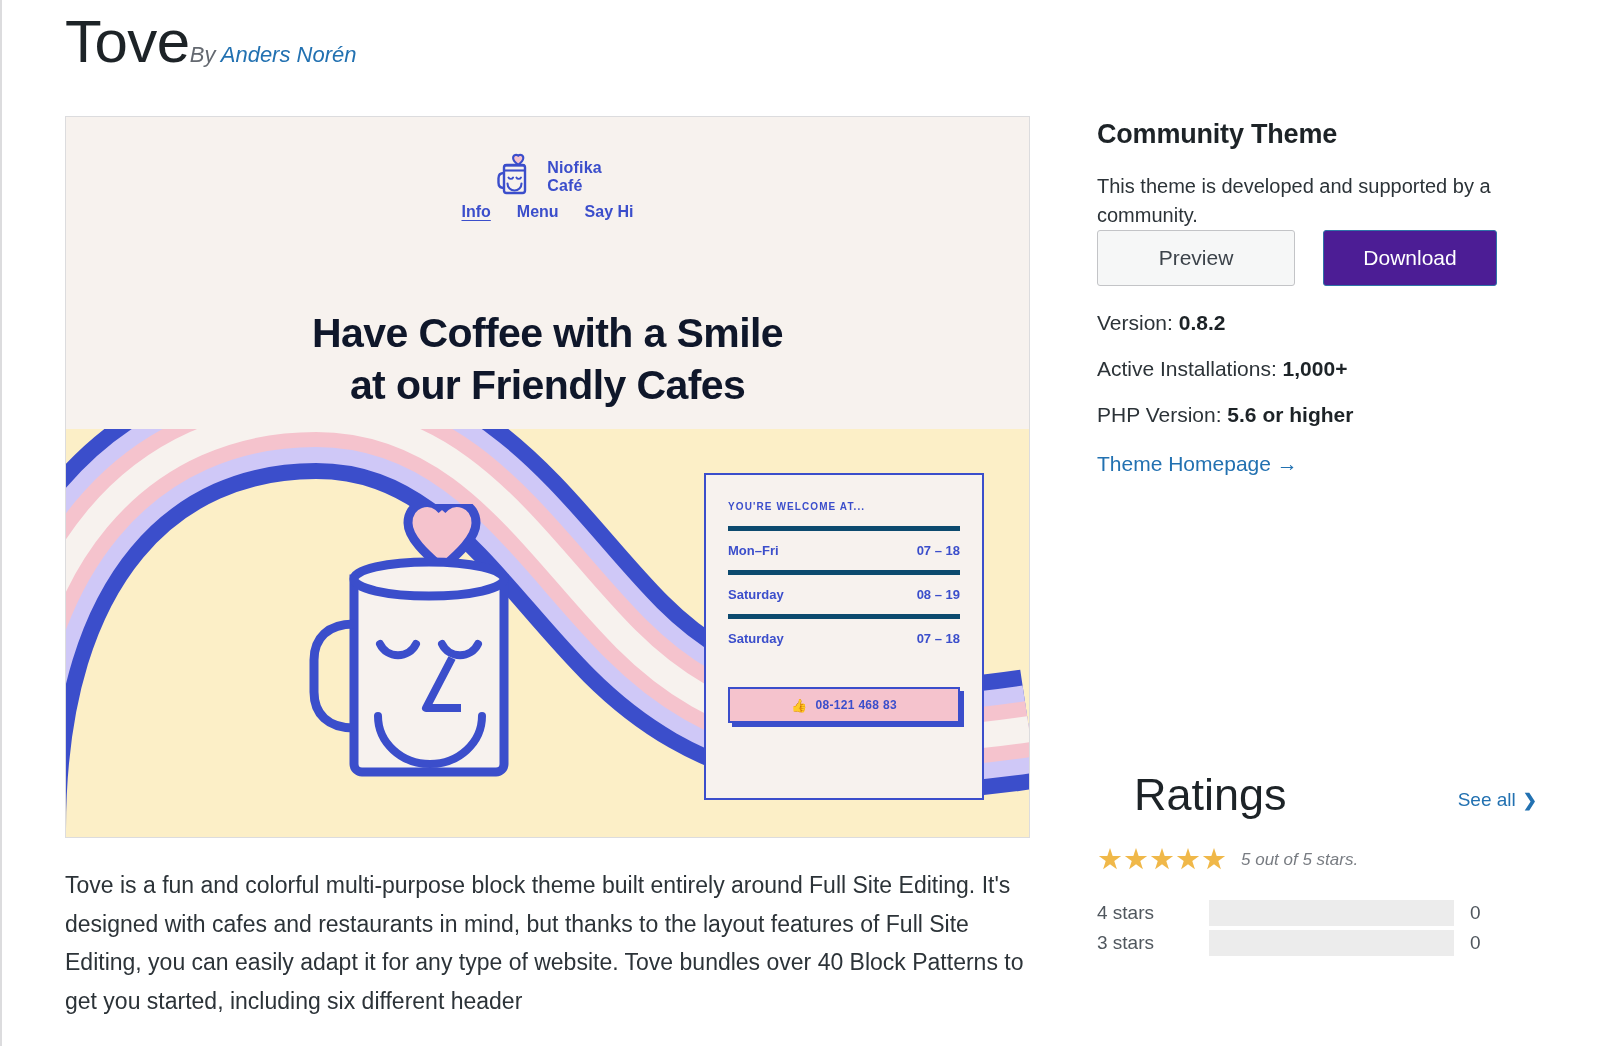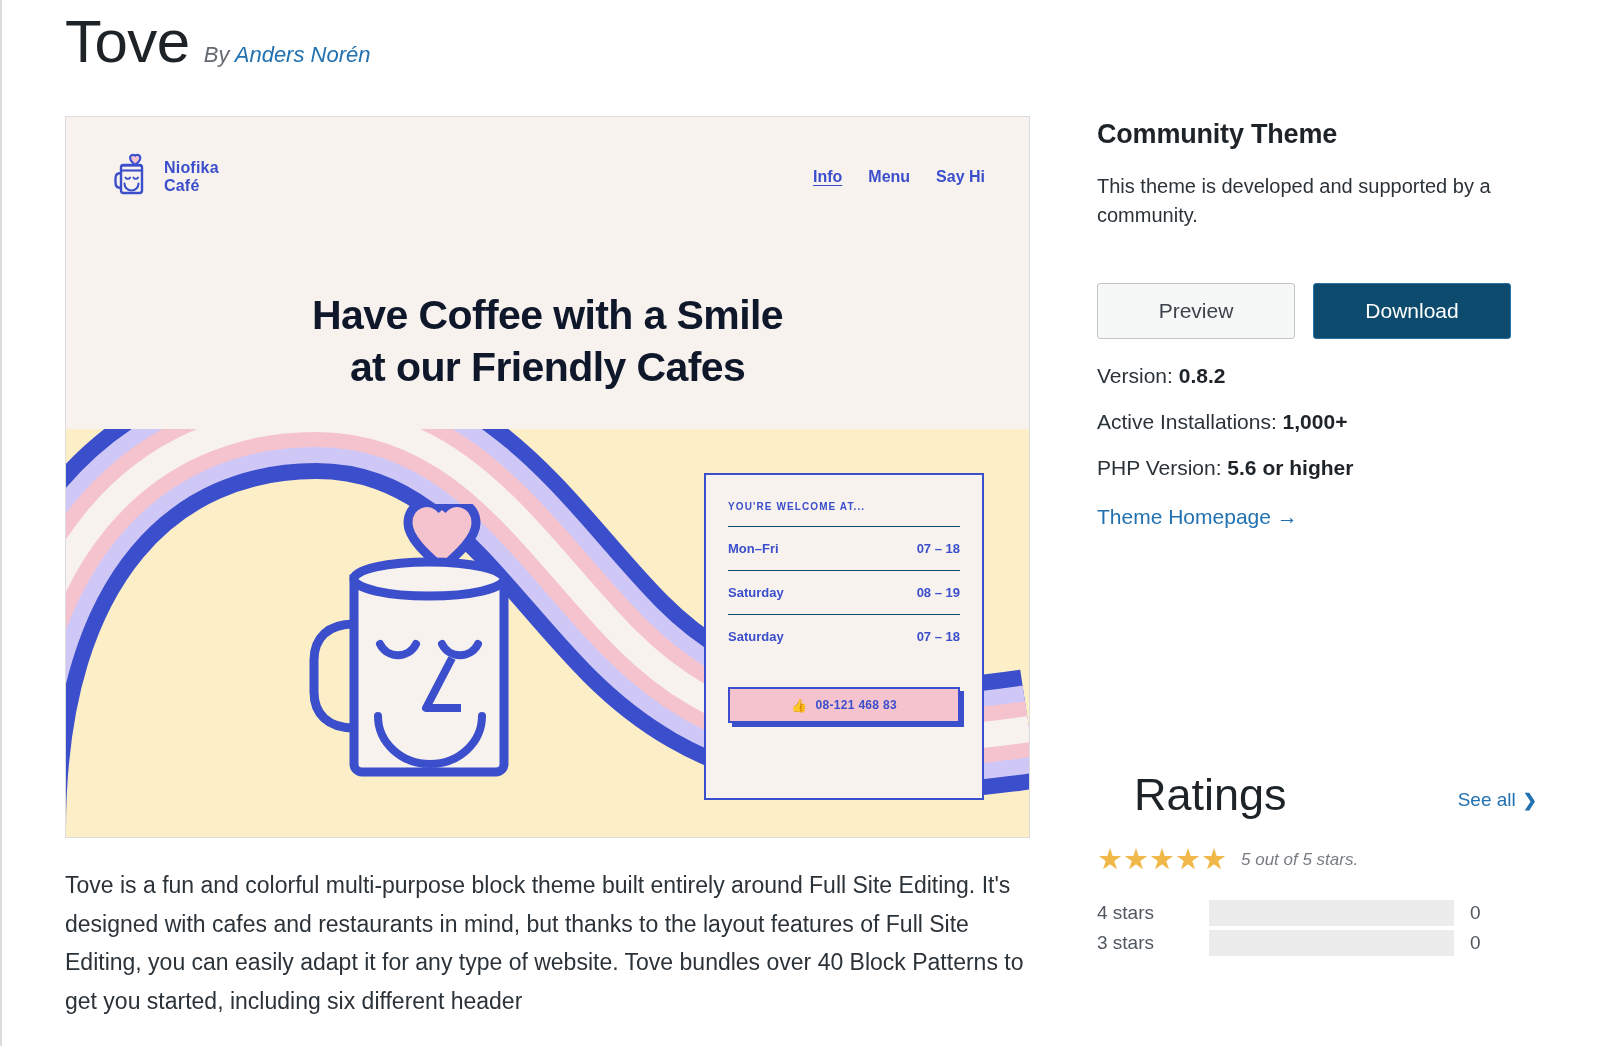--- a/index.html
+++ b/index.html
@@ -9,21 +9,21 @@
     font-family: "Liberation Sans", sans-serif;
     overflow: hidden;
   }
   body { border-left: 2px solid #dcdcde; }
 
   .page { position: relative; width: 1598px; height: 1046px; }
 
   
   .theme-head {
     position: absolute; left: 63px; top: 10px;
-    display: flex; align-items: baseline; gap: 14px;
+    display: flex; align-items: baseline; 
   }
   .theme-title {
     font-size: 60px; font-weight: 300; color: #1d2327;
     line-height: 1.05; letter-spacing: -0.5px;
   }
   .theme-byline { font-size: 22px; font-style: italic; color: #646970; }
   .theme-byline .author-link { color: #2271b1; font-style: italic; text-decoration: none; }
 
   
   .screenshot-card {
@@ -31,21 +31,21 @@
     width: 965px; height: 722px;
     border: 1px solid #dcdcde;
     background: #f7f2ee;
     overflow: hidden;
   }
   .shot-header {
     position: relative; height: 312px; background: #f7f2ee;
     padding: 34px 44px 0 44px;
   }
   .shot-nav {
-    display: flex; align-items: center; justify-content: space-between;
+    display: flex; align-items: center; justify-content: space-between; flex-direction: column;
   }
   .brand { display: flex; align-items: center; gap: 12px; }
   .brand-name {
     color: #3b4ecb; font-size: 16px; font-weight: 700; line-height: 1.15;
     letter-spacing: 0.2px; white-space: pre-line;
   }
   .nav-links { display: flex; gap: 26px; }
   .nav-links a {
     color: #3b4ecb; font-size: 16px; font-weight: 600; text-decoration: none;
   }
@@ -70,21 +70,21 @@
     width: 280px; height: 327px;
     background: #f7f2ee; border: 2px solid #3b4ecb;
     padding: 26px 22px 16px 22px;
   }
   .hours-eyebrow {
     color: #3b4ecb; font-size: 10px; font-weight: 700;
     letter-spacing: 1.1px; margin-bottom: 14px;
   }
   .hours-row {
     display: flex; justify-content: space-between; align-items: center;
-    border-top: 1px solid #0c4a6e; height: 44px;
+    border-top: 5px solid #0c4a6e; height: 44px;
     color: #3b4ecb; font-size: 13px; font-weight: 700;
   }
   .hours-row:last-of-type { border-bottom: 1px solid #7c8ae0; }
   .phone-btn-wrap { position: relative; margin-top: 29px; }
   .phone-btn-shadow {
     position: absolute; left: 4px; top: 4px; width: 100%; height: 36px;
     background: #3b4ecb;
   }
   .phone-btn {
     position: relative; height: 36px; background: #f5c3cd;
@@ -101,32 +101,32 @@
   }
 
   
   .sidebar { position: absolute; left: 1095px; top: 119px; width: 440px; }
   .side-heading {
     font-size: 27px; font-weight: 700; color: #1d2327; letter-spacing: -0.2px;
   }
   .side-para {
     margin-top: 22px; font-size: 20px; line-height: 1.45; color: #2c3338;
   }
-  .side-actions { margin-top: 53px; display: flex; gap: 18px; }
+  .side-actions { display: flex; gap: 28px; }
   .btn {
     font-family: "Liberation Sans", sans-serif;
     font-size: 21px; border-radius: 3px; cursor: pointer;
     display: inline-flex; align-items: center; justify-content: center;
   }
   .btn-secondary {
     width: 198px; height: 56px; background: #f6f7f7;
     border: 1px solid #c3c4c7; color: #3c434a;
   }
   .btn-primary {
-    width: 198px; height: 56px; background: #0c4a6e;
+    width: 174px; height: 56px; background: #4c1d95;
     border: 1px solid #2e74a8; color: #ffffff;
   }
 
   .meta-list { margin-top: 26px; }
   .meta-row {
     font-size: 21px; line-height: 1.0; color: #2c3338; margin-bottom: 25px;
   }
   .meta-row strong { font-weight: 700; color: #1d2327; }
   .homepage-link {
     display: inline-block; margin-top: 2px;

